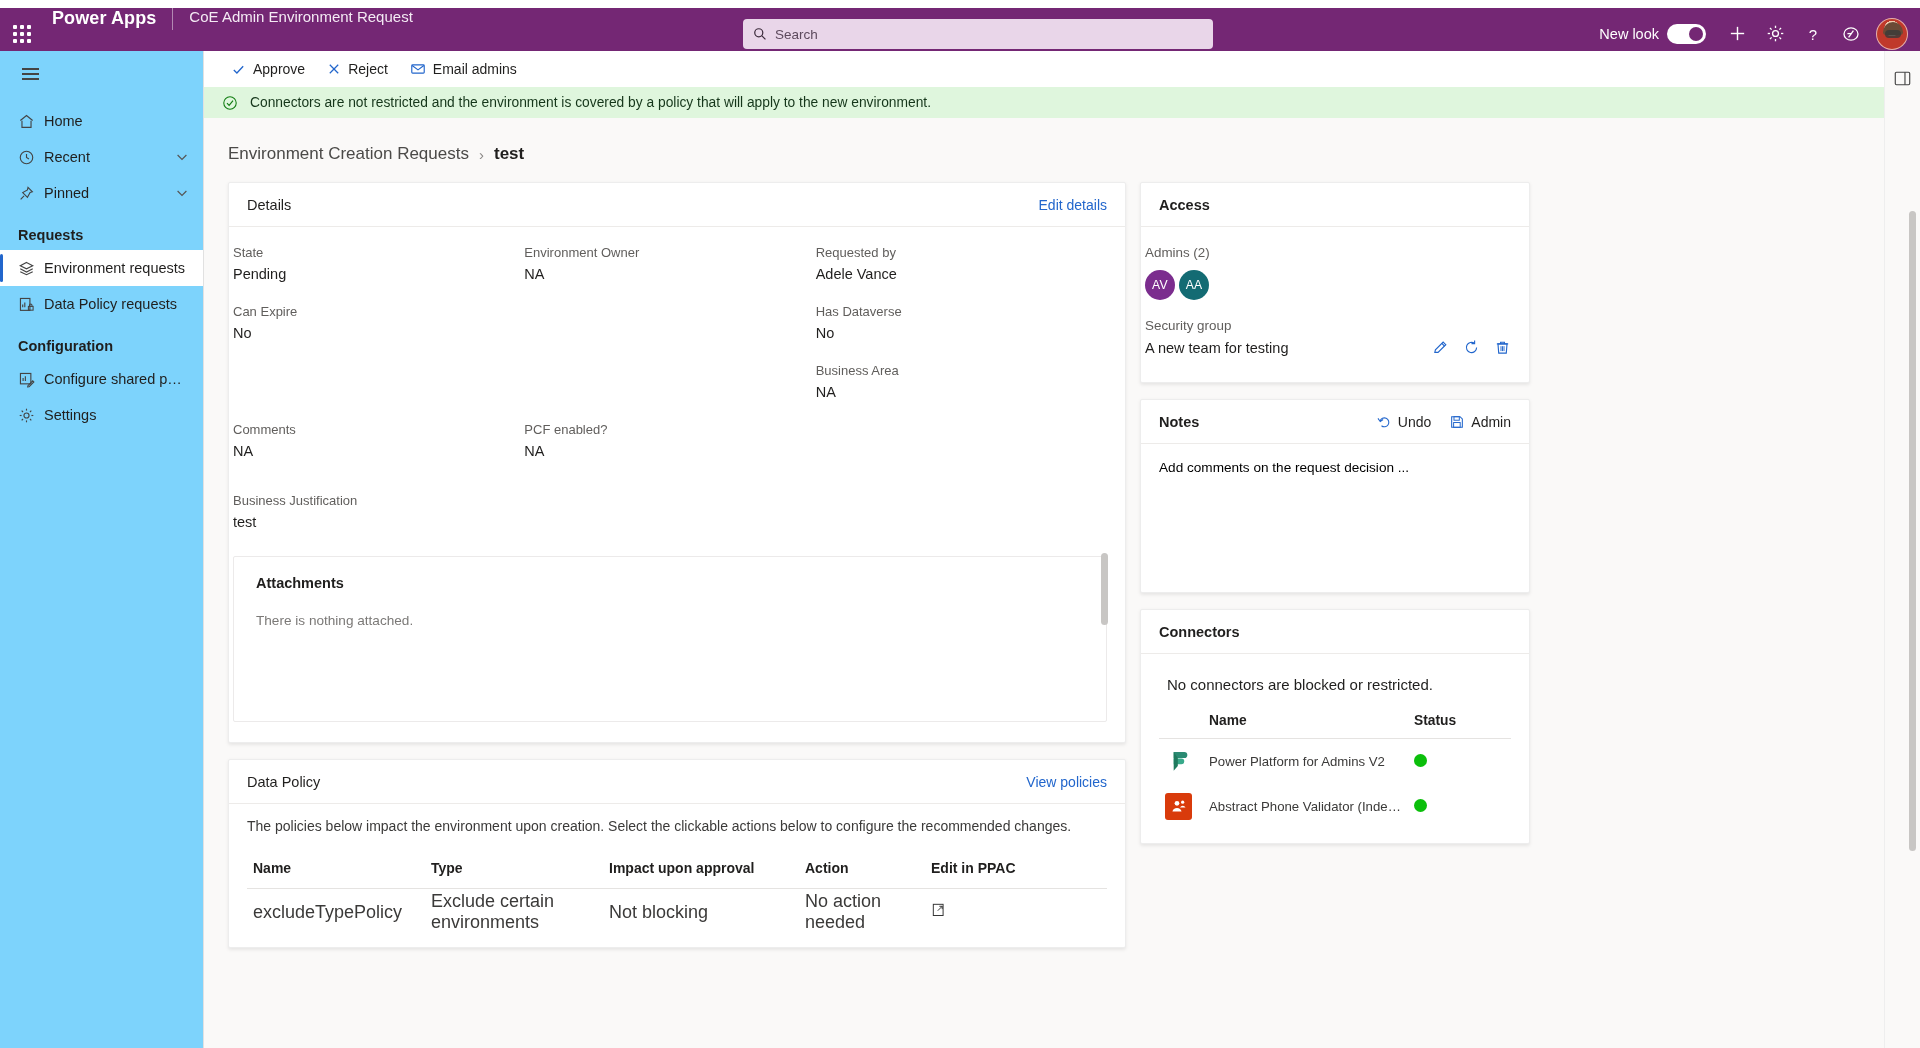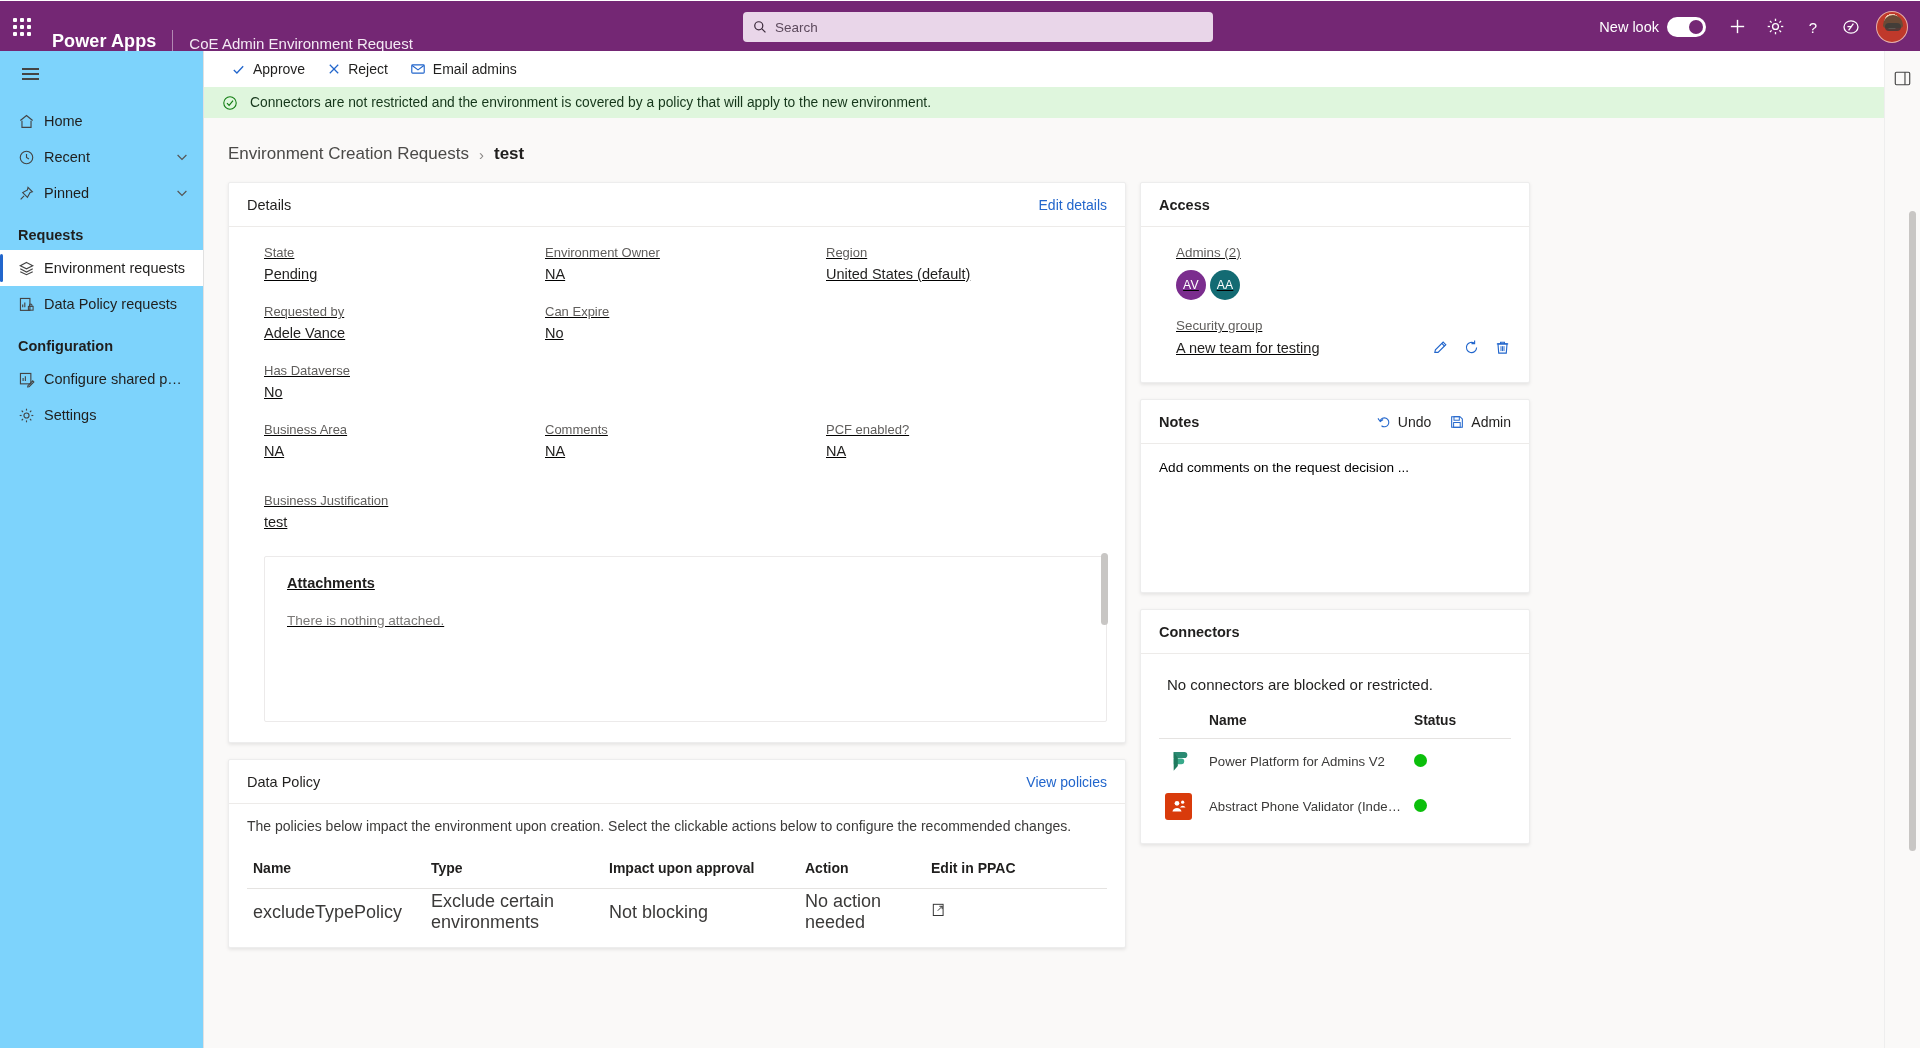--- a/index.html
+++ b/index.html
@@ -6,22 +6,22 @@
   html, body {
     width: 1920px; height: 1048px;
     font-family: "Liberation Sans", sans-serif;
     background: #ffffff;
     overflow: hidden;
   }
   body { position: relative; }
 
   
   .appbar {
-    position: absolute; top: 1px; left: 0; width: 1920px; height: 51px;
-    background: #742774; display: flex; align-items: flex-end; color: #fff;
+    position: absolute; top: 8px; left: 0; width: 1920px; height: 51px;
+    background: #742774; display: flex; align-items: flex-start; color: #fff;
   }
   .waffle {
     width: 44px; height: 51px; display: flex; align-items: center; justify-content: center;
     cursor: pointer;
   }
   .waffle-grid { display: grid; grid-template-columns: repeat(3, 4px); gap: 3px; }
   .waffle-grid i { width: 4px; height: 4px; background: #fff; border-radius: 1px; display: block; }
   .brand {
     font-size: 18px; font-weight: bold; letter-spacing: .1px; margin-left: 8px; cursor: pointer;
   }
@@ -130,21 +130,21 @@
     background: #ffffff; border: 1px solid #ededed; border-radius: 2px;
     box-shadow: 0 1.2px 3.6px rgba(0,0,0,.08); margin-bottom: 16px;
   }
   .card-head {
     height: 44px; display: flex; align-items: center; justify-content: space-between;
     padding: 0 18px; border-bottom: 1px solid #edebe9;
   }
   .card-title { font-size: 14.5px; color: #201f1e; }
   .card-title.bold { font-weight: bold; }
   .card-link { font-size: 14px; color: #2266cc; cursor: pointer; }
-  .card-body { padding: 18px 18px 20px 35px; text-decoration: underline; }
+  .card-body { padding: 18px 18px 20px 4px; }
 
   .field-grid { display: grid; grid-template-columns: 1fr 1fr 1fr; row-gap: 22px; }
   .fld-label { font-size: 13px; color: #605e5c; margin-bottom: 6px; }
   .fld-value { font-size: 14.5px; color: #201f1e; }
 
   .attach {
     margin-top: 26px; border: 1px solid #eceaea; border-radius: 2px;
     padding: 18px 22px; min-height: 166px; position: relative;
   }
   .attach-title { font-size: 14.5px; font-weight: bold; color: #201f1e; margin-bottom: 22px; }
@@ -443,24 +443,20 @@
         </div>
         <div class="card-body">
           <div class="field-grid">
             <div>
               <div class="fld-label">State</div>
               <div class="fld-value">Pending</div>
             </div>
             <div>
               <div class="fld-label">Environment Owner</div>
               <div class="fld-value">NA</div>
-            </div>
-            <div>
-              <div class="fld-label">Region</div>
-              <div class="fld-value">United States (default)</div>
             </div>
 
             <div>
               <div class="fld-label">Requested by</div>
               <div class="fld-value">Adele Vance</div>
             </div>
             <div>
               <div class="fld-label">Can Expire</div>
               <div class="fld-value">No</div>
             </div>

